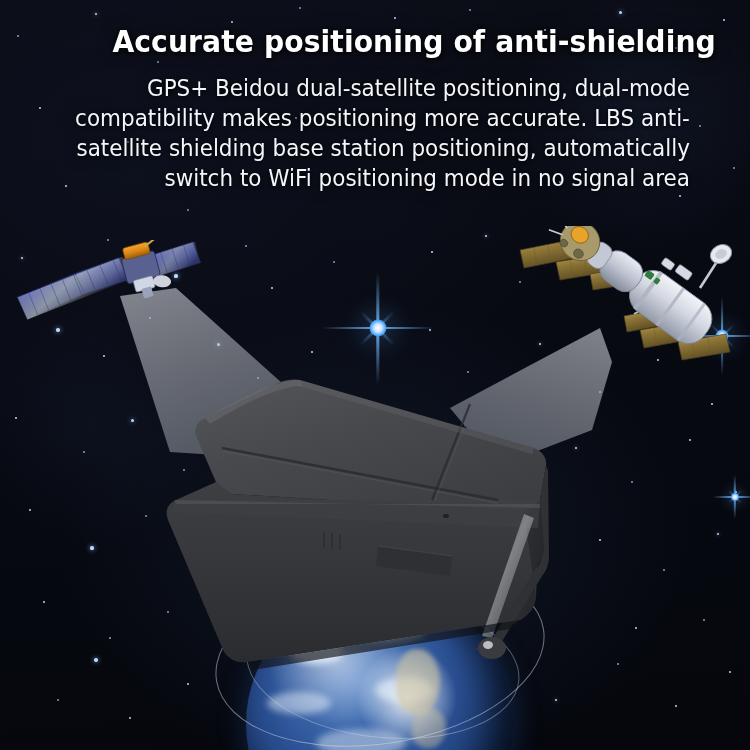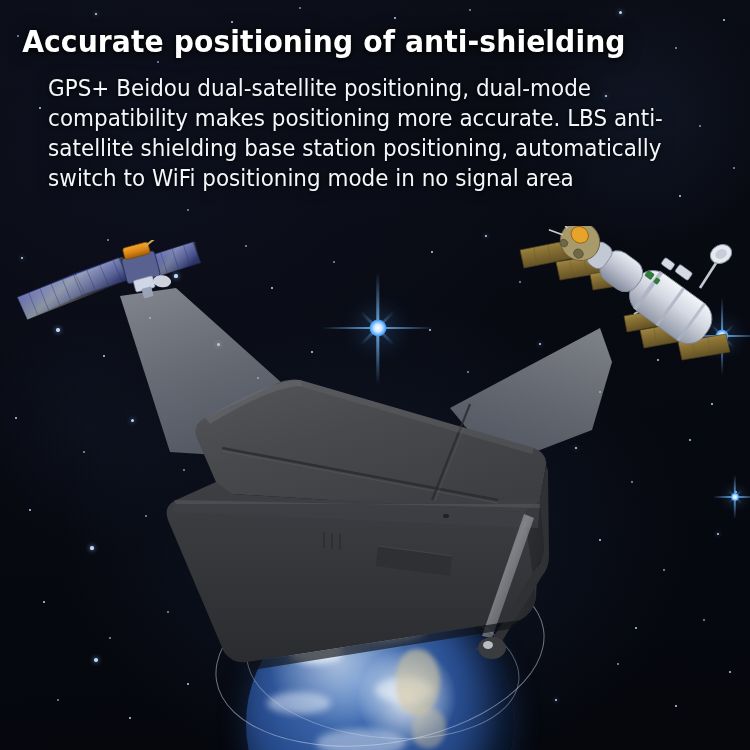--- a/index.html
+++ b/index.html
@@ -54,21 +54,21 @@
   .flare .spike {
     position: absolute; left: 50%; top: 50%;
     background: linear-gradient(to right, rgba(40,120,230,0) 0%, rgba(120,190,255,0.85) 48%, rgba(160,215,255,0.95) 50%, rgba(120,190,255,0.85) 52%, rgba(40,120,230,0) 100%);
     transform-origin: 50% 50%;
   }
 
   
   .copy {
     position: absolute;
     left: 0; right: 12px; top: 24px;
-    text-align: left;
+    text-align: right;
     z-index: 40;
   }
   .headline {
     margin: 0;
     font-size: 30px;
     font-weight: bold;
     letter-spacing: 0.1px;
     color: #ffffff;
     font-family: "DejaVu Sans", "Liberation Sans", sans-serif;
     text-shadow: 0 1px 5px rgba(0,0,0,0.95), 0 0 16px rgba(0,0,0,0.7);

